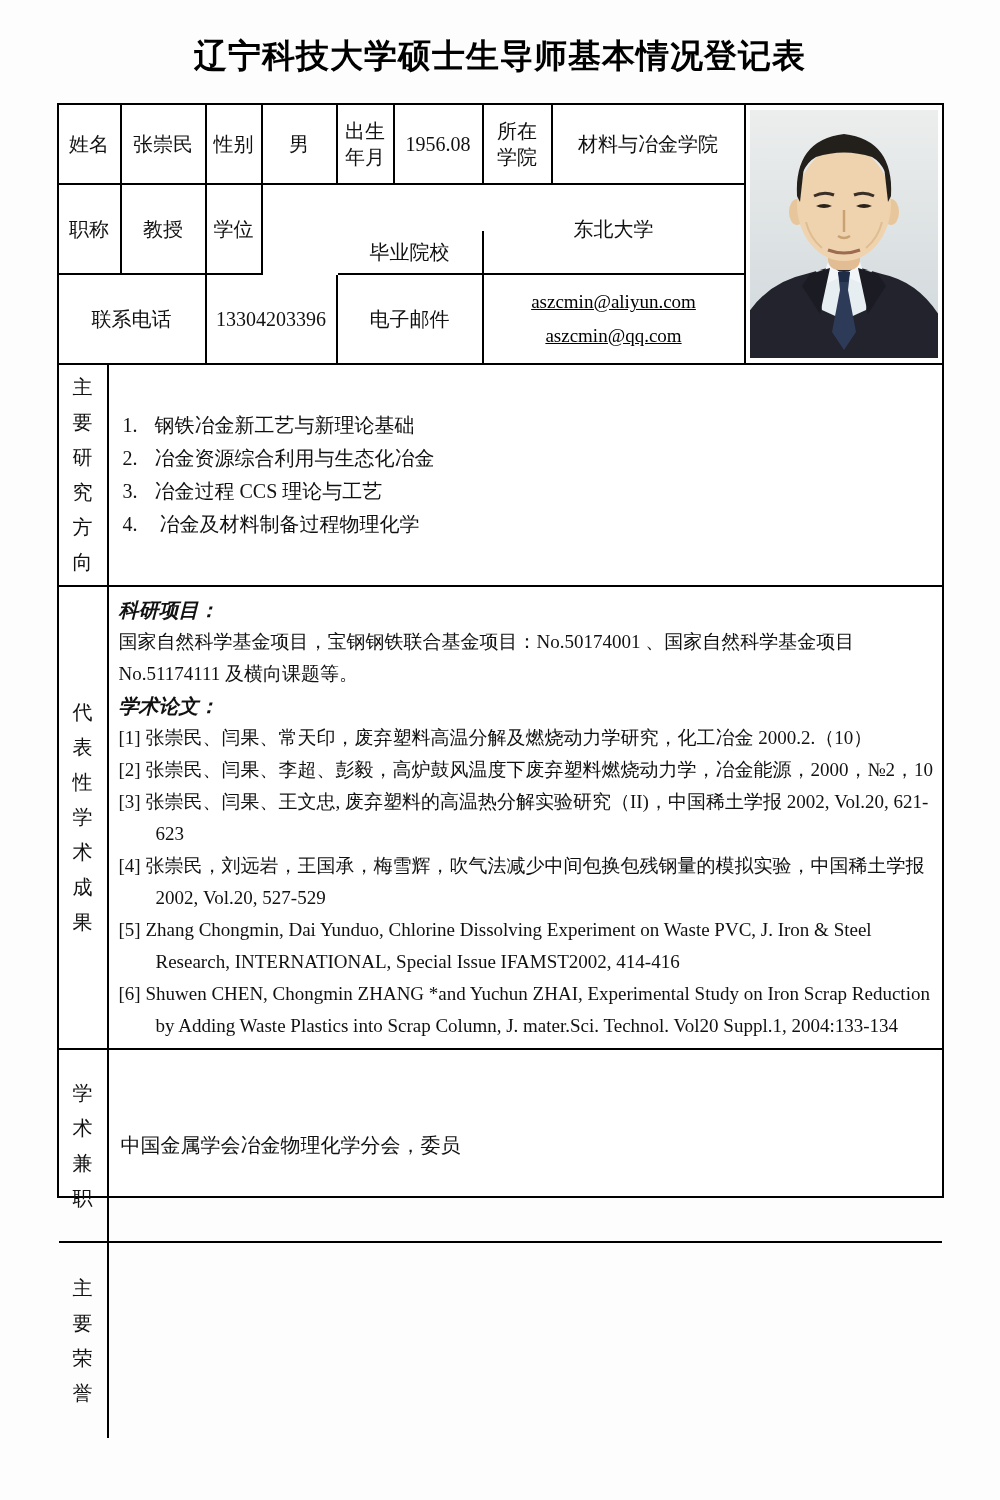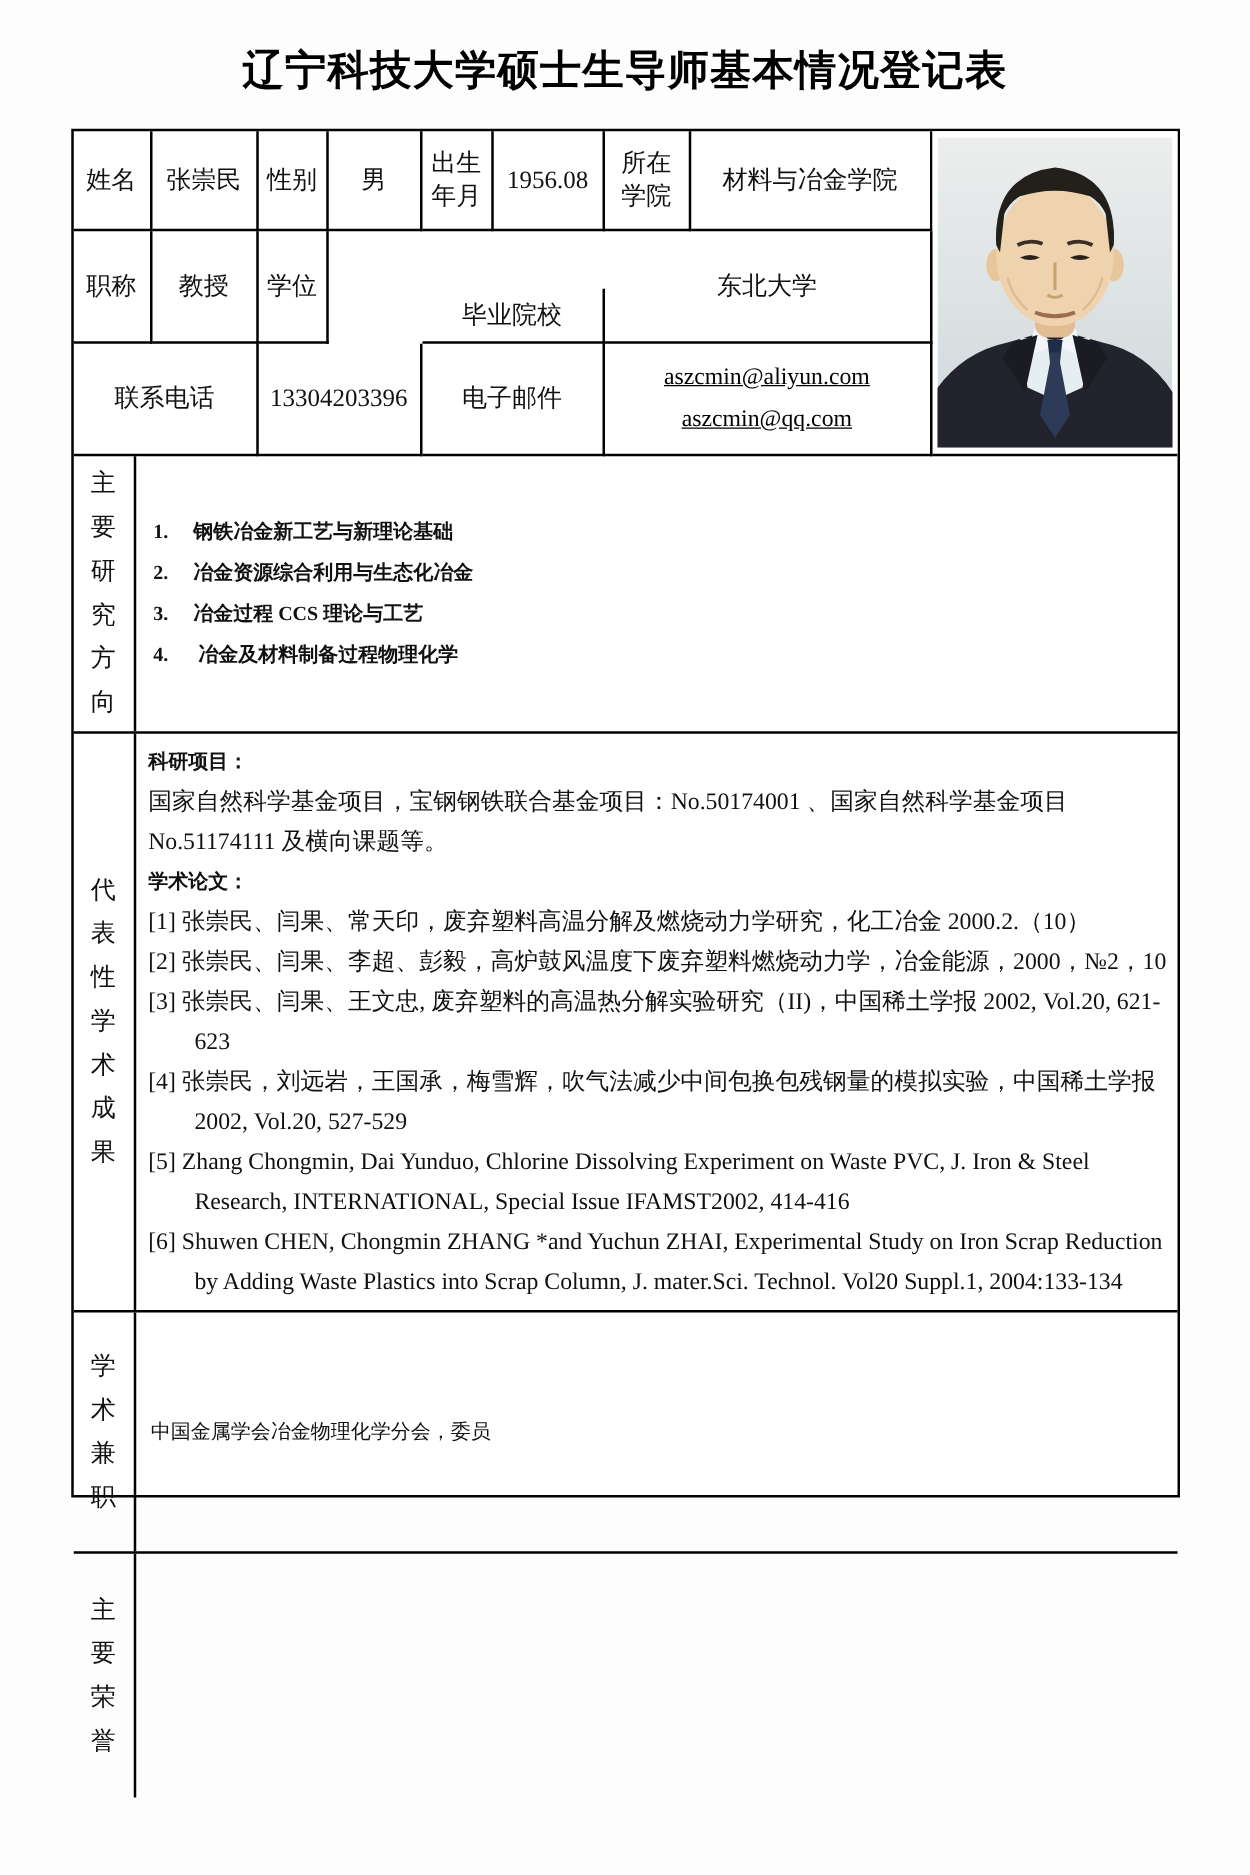--- a/index.html
+++ b/index.html
@@ -73,30 +73,29 @@
   .section-content { flex: 1; overflow: hidden; }
   .sec-research { height: 222px; }
   .sec-achievements { height: 463px; }
   .sec-affiliations { height: 193px; }
   .sec-honors { height: 195px; }
   .research-content {
     display: flex;
     flex-direction: column;
     justify-content: center;
     padding-left: 14px;
-    font-size: 16px;
+    font-size: 20px;
     line-height: 33px;
-    font-weight: bold;
   }
   .ritem .rnum { display: inline-block; width: 32px; }
   .ritem .rtext { white-space: pre-wrap; }
   .ach-content { padding: 7px 8px 0 10px; font-size: 19px; line-height: 32px; }
-  .ach-heading { font-weight: bold; font-size: 16px; }
+  .ach-heading { font-weight: bold; font-size: 20px; font-style: italic; }
   .paper { padding-left: 37px; text-indent: -37px; }
-  .aff-content { display: flex; align-items: center; padding-left: 12px; font-size: 16px; border-radius: 20px; }
+  .aff-content { display: flex; align-items: center; padding-left: 12px; font-size: 20px; border-radius: 20px; }
   .honors-content { }
 </style>
 </head>
 <body>
 
 <div class="page">
 
   <h1 class="page-title">辽宁科技大学硕士生导师基本情况登记表</h1>
 
   <div class="form-table">

